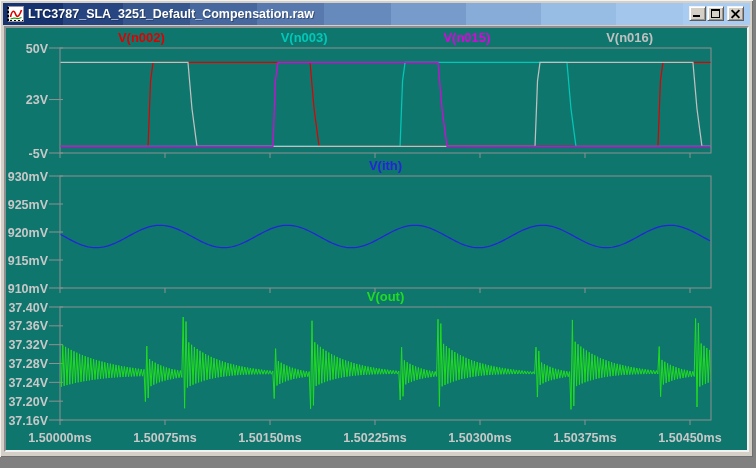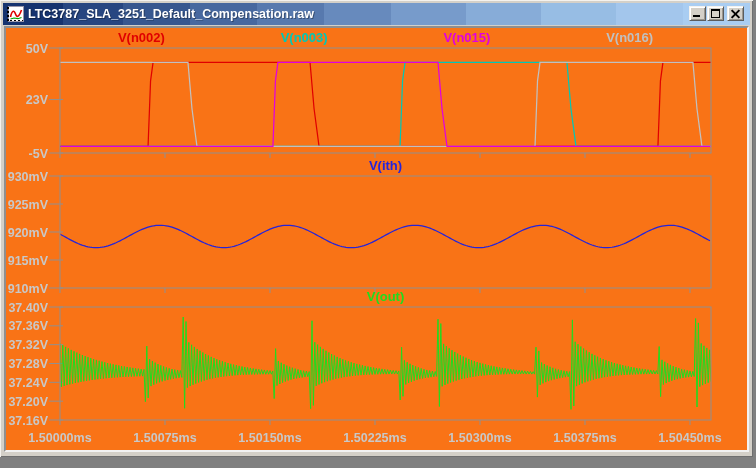--- a/index.html
+++ b/index.html
@@ -24,21 +24,21 @@
   #btn-min{left:689px}
   #btn-max{left:707px}
   #btn-close{left:727px}
   .g{position:absolute;display:block;}
   #btn-min .g{left:3px;bottom:3px;width:7px;height:2px;background:#000;}
   #btn-max .g{left:3px;top:2px;width:9px;height:9px;border:1px solid #000;border-top-width:2px;}
   #btn-close .g{left:2px;top:1px;width:11px;height:11px;}
   #btn-close .g::before,#btn-close .g::after{content:"";position:absolute;left:0px;top:5px;width:11px;height:2px;background:#000;}
   #btn-close .g::before{transform:rotate(45deg);}
   #btn-close .g::after{transform:rotate(-45deg);}
-  .client{position:absolute;left:4px;top:26px;width:745px;height:426px;background:#f97316;
+  .client{position:absolute;left:4px;top:26px;width:745px;height:426px;background:#0f766e;
           border:2px solid;border-color:#8f8f8f #f2f2f2 #f2f2f2 #8f8f8f;}
   .client svg{display:block;}
   svg text{font-family:"Liberation Sans",sans-serif;font-weight:bold;}
 </style>
 </head>
 <body>
 
 <div class="screen">
   <div class="win">
     <div class="titlebar">

